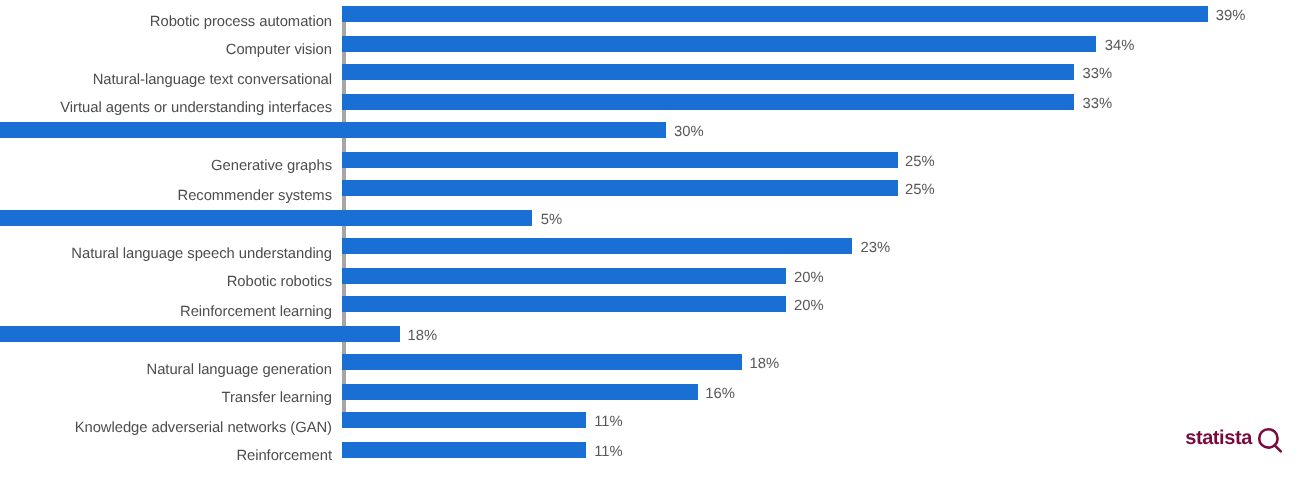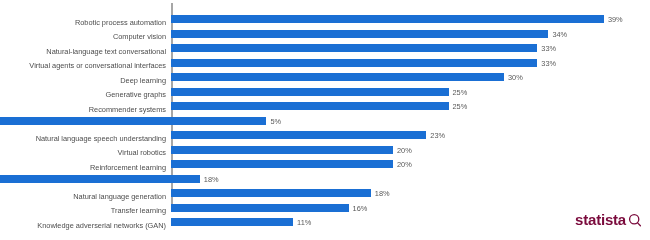--- a/index.html
+++ b/index.html
@@ -21,21 +21,21 @@
     box-sizing: border-box;
   }
 
   
   #plot {
     position: absolute;
     left: 0;
     top: 0;
     width: 650px;
     height: 211px;
-    padding-top: 15px;
+    padding-top: 3px;
     box-sizing: border-box;
   }
 
   .row {
     display: flex;
     align-items: center;
     height: 14.5px;
     width: 100%;
   }
 
@@ -96,21 +96,21 @@
   #statista-logo {
     position: absolute;
     right: 8px;
     bottom: 4px;
     display: flex;
     align-items: center;
     gap: 2px;
   }
 
   #statista-wordmark {
-    font-size: 15px;
+    font-size: 10px;
     font-weight: bold;
     color: #7a0a3c;
     letter-spacing: -0.2px;
     line-height: 12px;
   }
 
   #statista-glass {
     display: block;
   }
 </style>
@@ -137,28 +137,27 @@
         </div>
       </div>
       <div class="row">
         <div class="cat-label">Natural-language text conversational</div>
         <div class="bar-zone">
           <div class="bar" style="width: 366.3px; background: rgb(26, 111, 212);"></div>
           <div class="val-label">33%</div>
         </div>
       </div>
       <div class="row">
-        <div class="cat-label">Virtual agents or conversational interfaces</div>
+        <div class="cat-label">Virtual agents or understanding interfaces</div>
         <div class="bar-zone">
           <div class="bar" style="width: 366.3px; background: rgb(26, 111, 212);"></div>
           <div class="val-label">33%</div>
         </div>
       </div>
       <div class="row">
-        <div class="cat-label">Deep learning</div>
         <div class="bar-zone">
           <div class="bar" style="width: 333px; background: rgb(26, 111, 212);"></div>
           <div class="val-label">30%</div>
         </div>
       </div>
       <div class="row">
         <div class="cat-label">Generative graphs</div>
         <div class="bar-zone">
           <div class="bar" style="width: 277.5px; background: rgb(26, 111, 212);"></div>
           <div class="val-label">25%</div>
@@ -178,21 +177,21 @@
         </div>
       </div>
       <div class="row">
         <div class="cat-label">Natural language speech understanding</div>
         <div class="bar-zone">
           <div class="bar" style="width: 255.3px; background: rgb(26, 111, 212);"></div>
           <div class="val-label">23%</div>
         </div>
       </div>
       <div class="row">
-        <div class="cat-label">Virtual robotics</div>
+        <div class="cat-label">Robotic robotics</div>
         <div class="bar-zone">
           <div class="bar" style="width: 222px; background: rgb(26, 111, 212);"></div>
           <div class="val-label">20%</div>
         </div>
       </div>
       <div class="row">
         <div class="cat-label">Reinforcement learning</div>
         <div class="bar-zone">
           <div class="bar" style="width: 222px; background: rgb(26, 111, 212);"></div>
           <div class="val-label">20%</div>

